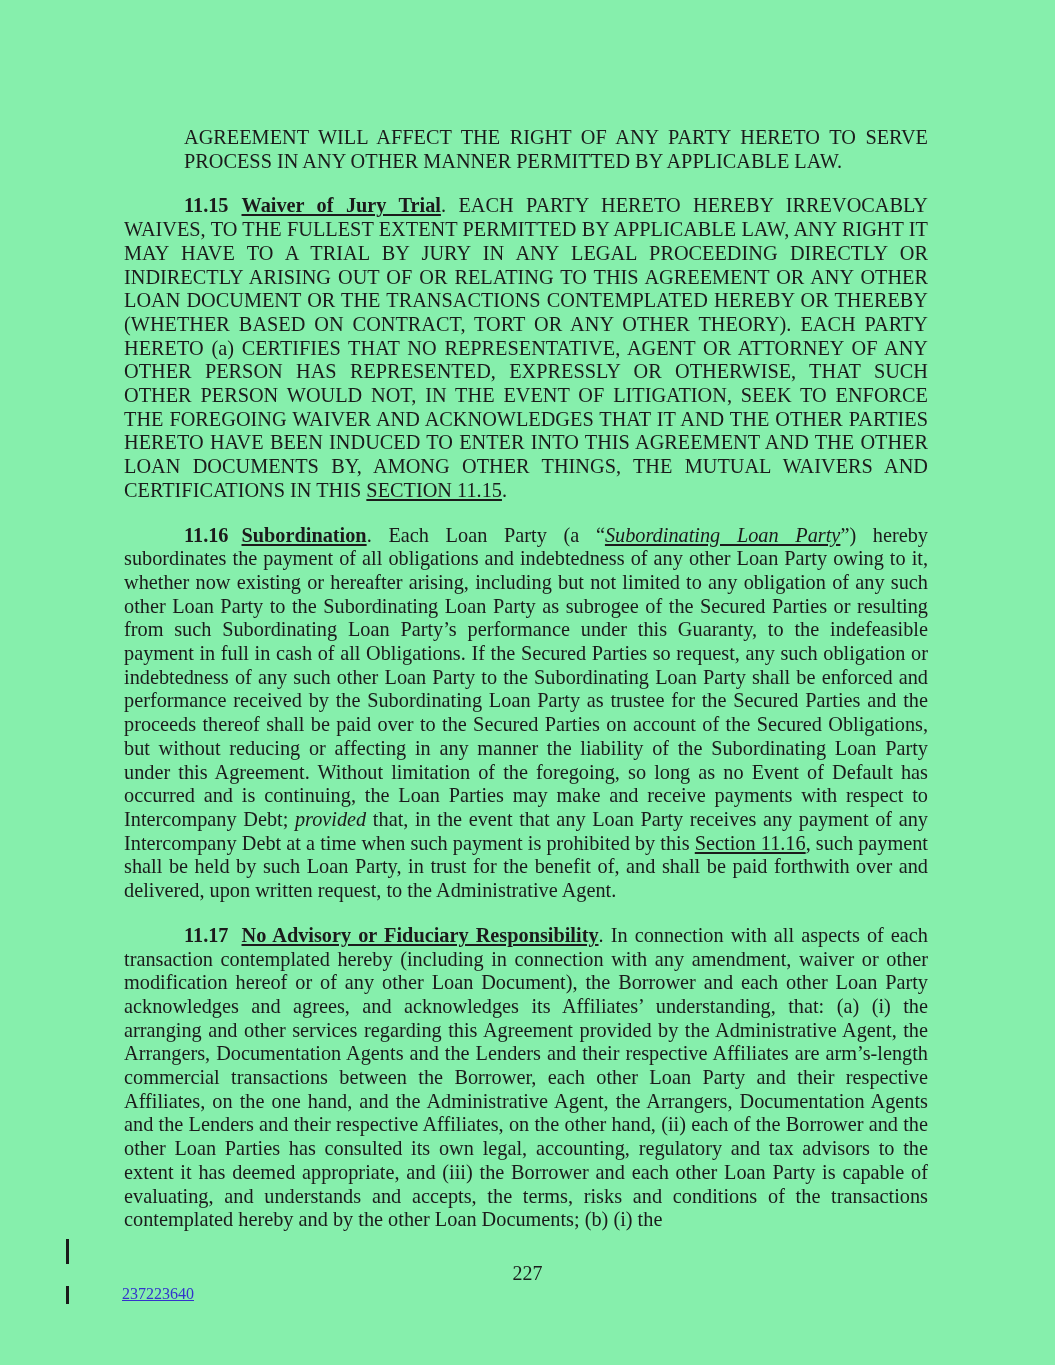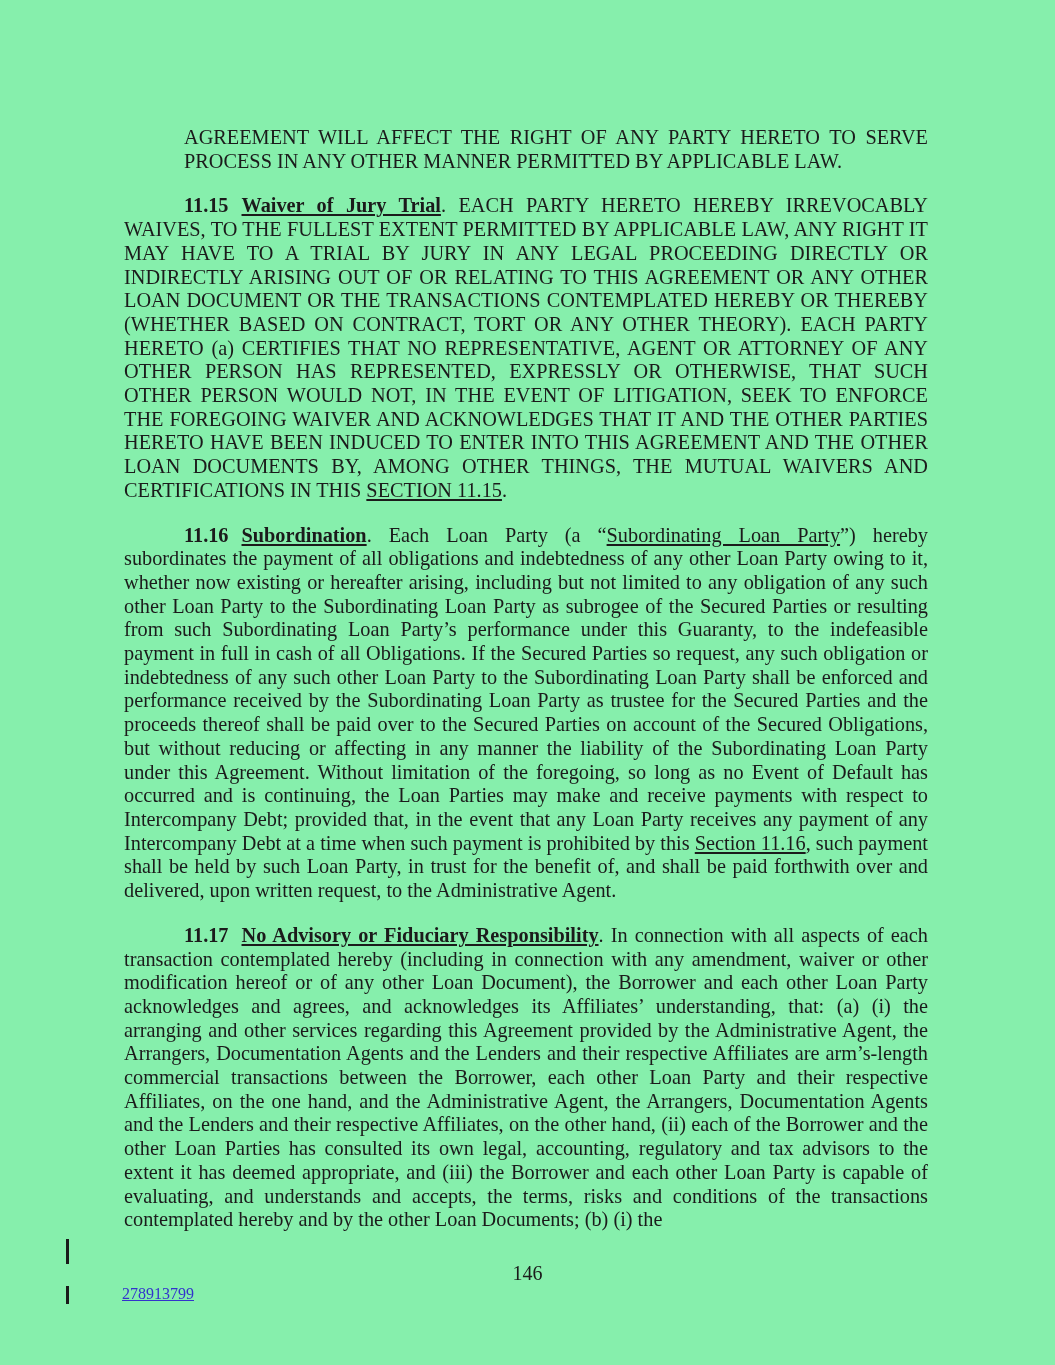--- a/index.html
+++ b/index.html
@@ -20,21 +20,21 @@
   }
   .para {
     font-size: 20.3px;
     line-height: 23.7px;
     text-align: justify;
     margin: 0 0 21px 0;
   }
   .para.indented-block { padding-left: 60px; }
   .para.section { text-indent: 60px; }
   .run.b { font-weight: 700; }
-  .run.i { }
+  .run.i { font-style: italic; }
   .run.u { text-decoration: underline; }
   .tab { display: inline-block; width: 13px; }
   .change-bar {
     position: absolute;
     left: 66px;
     width: 2.5px;
     background: #1a1a1a;
   }
   .change-bar.bar-1 { top: 1239px; height: 25px; }
   .change-bar.bar-2 { top: 1286px; height: 18px; }
@@ -66,17 +66,17 @@
   <div class="body-text">
       <div class="para indented-block"><span class="run">AGREEMENT WILL AFFECT THE RIGHT OF ANY PARTY HERETO TO SERVE PROCESS IN ANY OTHER MANNER PERMITTED BY APPLICABLE LAW.</span></div>
       <div class="para section"><span class="run b">11.15</span><span class="tab"></span><span class="run b u">Waiver of Jury Trial</span><span class="run">. EACH PARTY HERETO HEREBY IRREVOCABLY WAIVES, TO THE FULLEST EXTENT PERMITTED BY APPLICABLE LAW, ANY RIGHT IT MAY HAVE TO A TRIAL BY JURY IN ANY LEGAL PROCEEDING DIRECTLY OR INDIRECTLY ARISING OUT OF OR RELATING TO THIS AGREEMENT OR ANY OTHER LOAN DOCUMENT OR THE TRANSACTIONS CONTEMPLATED HEREBY OR THEREBY (WHETHER BASED ON CONTRACT, TORT OR ANY OTHER THEORY). EACH PARTY HERETO (a) CERTIFIES THAT NO REPRESENTATIVE, AGENT OR ATTORNEY OF ANY OTHER PERSON HAS REPRESENTED, EXPRESSLY OR OTHERWISE, THAT SUCH OTHER PERSON WOULD NOT, IN THE EVENT OF LITIGATION, SEEK TO ENFORCE THE FOREGOING WAIVER AND ACKNOWLEDGES THAT IT AND THE OTHER PARTIES HERETO HAVE BEEN INDUCED TO ENTER INTO THIS AGREEMENT AND THE OTHER LOAN DOCUMENTS BY, AMONG OTHER THINGS, THE MUTUAL WAIVERS AND CERTIFICATIONS IN THIS </span><span class="run u">SECTION 11.15</span><span class="run">.</span></div>
       <div class="para section"><span class="run b">11.16</span><span class="tab"></span><span class="run b u">Subordination</span><span class="run">. Each Loan Party (a “</span><span class="run i u">Subordinating Loan Party</span><span class="run">”) hereby subordinates the payment of all obligations and indebtedness of any other Loan Party owing to it, whether now existing or hereafter arising, including but not limited to any obligation of any such other Loan Party to the Subordinating Loan Party as subrogee of the Secured Parties or resulting from such Subordinating Loan Party’s performance under this Guaranty, to the indefeasible payment in full in cash of all Obligations. If the Secured Parties so request, any such obligation or indebtedness of any such other Loan Party to the Subordinating Loan Party shall be enforced and performance received by the Subordinating Loan Party as trustee for the Secured Parties and the proceeds thereof shall be paid over to the Secured Parties on account of the Secured Obligations, but without reducing or affecting in any manner the liability of the Subordinating Loan Party under this Agreement. Without limitation of the foregoing, so long as no Event of Default has occurred and is continuing, the Loan Parties may make and receive payments with respect to Intercompany Debt; </span><span class="run i">provided</span><span class="run"> that, in the event that any Loan Party receives any payment of any Intercompany Debt at a time when such payment is prohibited by this </span><span class="run u">Section 11.16</span><span class="run">, such payment shall be held by such Loan Party, in trust for the benefit of, and shall be paid forthwith over and delivered, upon written request, to the Administrative Agent.</span></div>
       <div class="para section"><span class="run b">11.17</span><span class="tab"></span><span class="run b u">No Advisory or Fiduciary Responsibility</span><span class="run">. In connection with all aspects of each transaction contemplated hereby (including in connection with any amendment, waiver or other modification hereof or of any other Loan Document), the Borrower and each other Loan Party acknowledges and agrees, and acknowledges its Affiliates’ understanding, that: (a) (i) the arranging and other services regarding this Agreement provided by the Administrative Agent, the Arrangers, Documentation Agents and the Lenders and their respective Affiliates are arm’s-length commercial transactions between the Borrower, each other Loan Party and their respective Affiliates, on the one hand, and the Administrative Agent, the Arrangers, Documentation Agents and the Lenders and their respective Affiliates, on the other hand, (ii) each of the Borrower and the other Loan Parties has consulted its own legal, accounting, regulatory and tax advisors to the extent it has deemed appropriate, and (iii) the Borrower and each other Loan Party is capable of evaluating, and understands and accepts, the terms, risks and conditions of the transactions contemplated hereby and by the other Loan Documents; (b) (i) the</span></div>
     </div>
 
   <div class="change-bar bar-1"></div>
   <div class="change-bar bar-2"></div>
 
-  <div class="page-number">146</div>
+  <div class="page-number">227</div>
 
-  <a class="doc-id-link">278913799</a>
+  <a class="doc-id-link">237223640</a>
 
 </div>
 
 </body></html>

